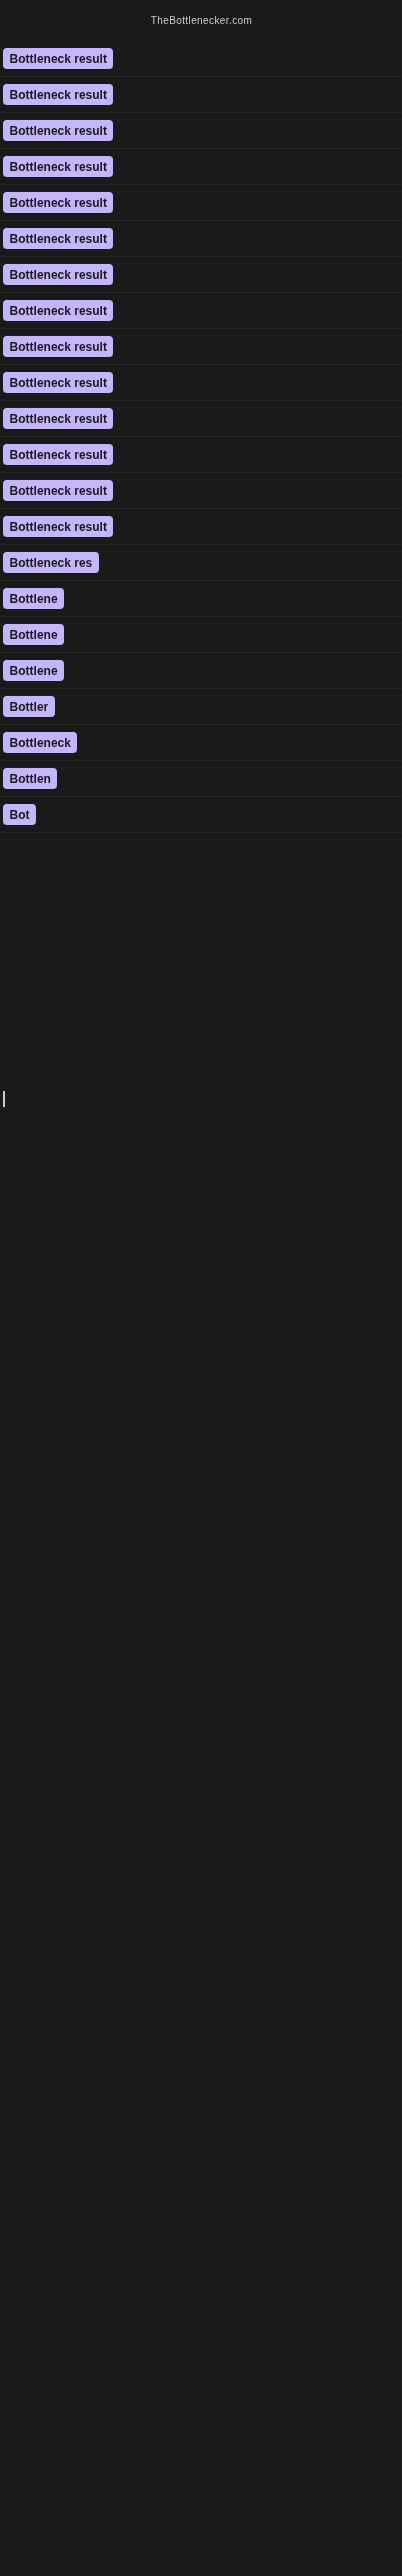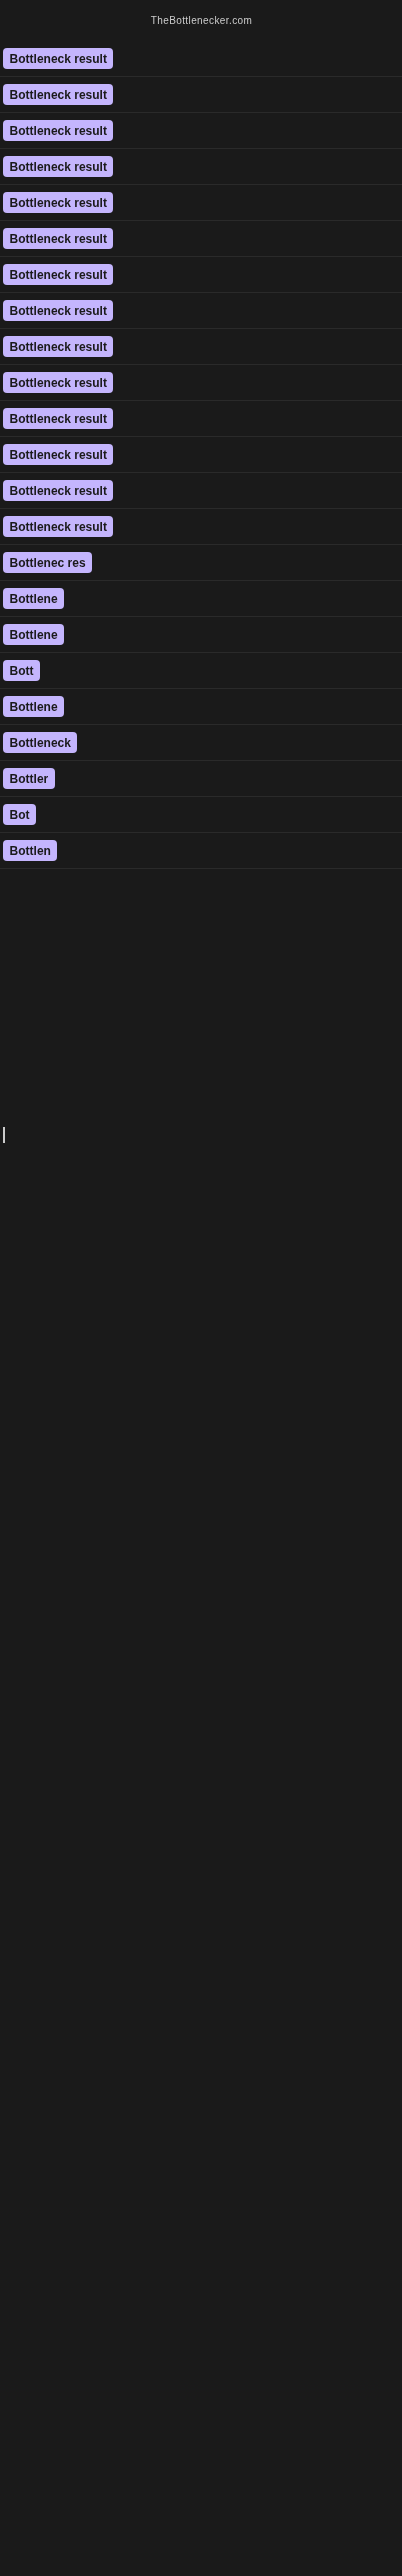--- a/index.html
+++ b/index.html
@@ -98,45 +98,42 @@
     <div class="row">
       <span class="bottleneck-badge">Bottleneck result</span>
     </div>
     <div class="row">
       <span class="bottleneck-badge">Bottleneck result</span>
     </div>
     <div class="row">
       <span class="bottleneck-badge">Bottleneck result</span>
     </div>
     <div class="row">
-      <span class="bottleneck-badge">Bottlenec res</span>
+      <span class="bottleneck-badge">Bottleneck res</span>
     </div>
     <div class="row">
       <span class="bottleneck-badge">Bottlene</span>
     </div>
     <div class="row">
       <span class="bottleneck-badge">Bottlene</span>
     </div>
     <div class="row">
-      <span class="bottleneck-badge">Bott</span>
+      <span class="bottleneck-badge">Bottlene</span>
     </div>
     <div class="row">
-      <span class="bottleneck-badge">Bottlene</span>
+      <span class="bottleneck-badge">Bottler</span>
     </div>
     <div class="row">
       <span class="bottleneck-badge">Bottleneck</span>
     </div>
     <div class="row">
-      <span class="bottleneck-badge">Bottler</span>
+      <span class="bottleneck-badge">Bottlen</span>
     </div>
     <div class="row">
       <span class="bottleneck-badge">Bot</span>
-    </div>
-    <div class="row">
-      <span class="bottleneck-badge">Bottlen</span>
     </div>
   </div>
 
 <div class="empty-section"></div>
 
 <div class="cursor-line"></div>
 
 <div class="empty-section"></div>
 <div class="empty-section"></div>
 <div class="empty-section"></div>

